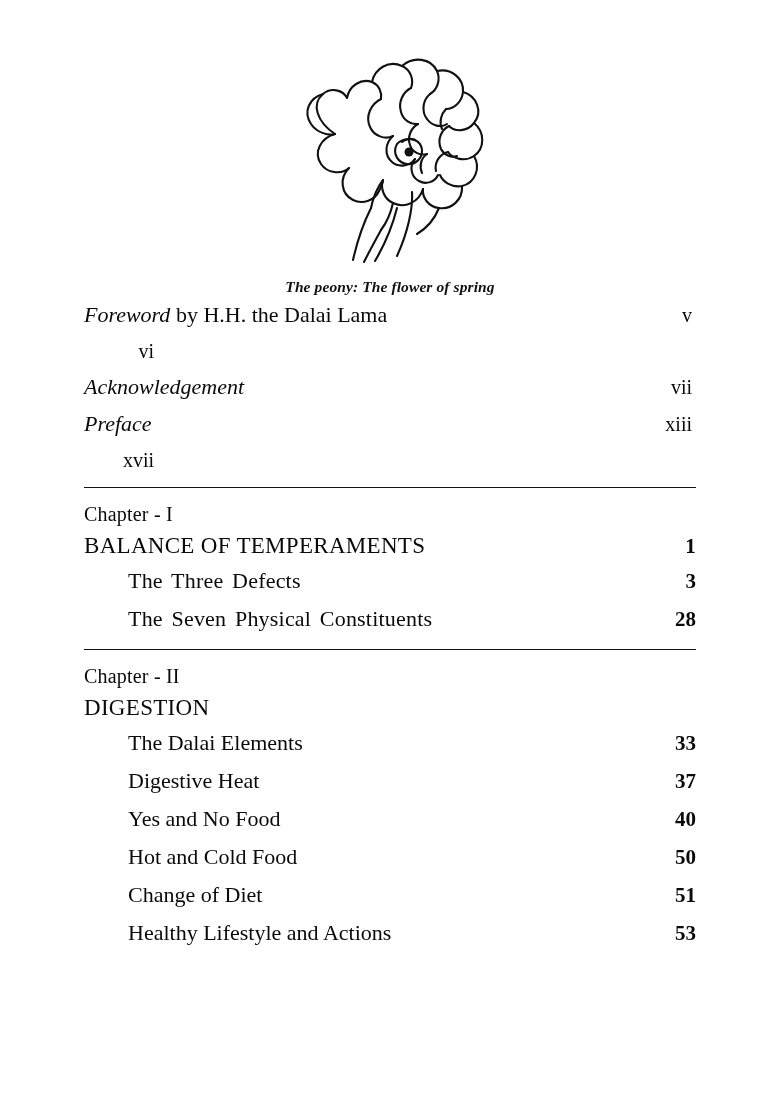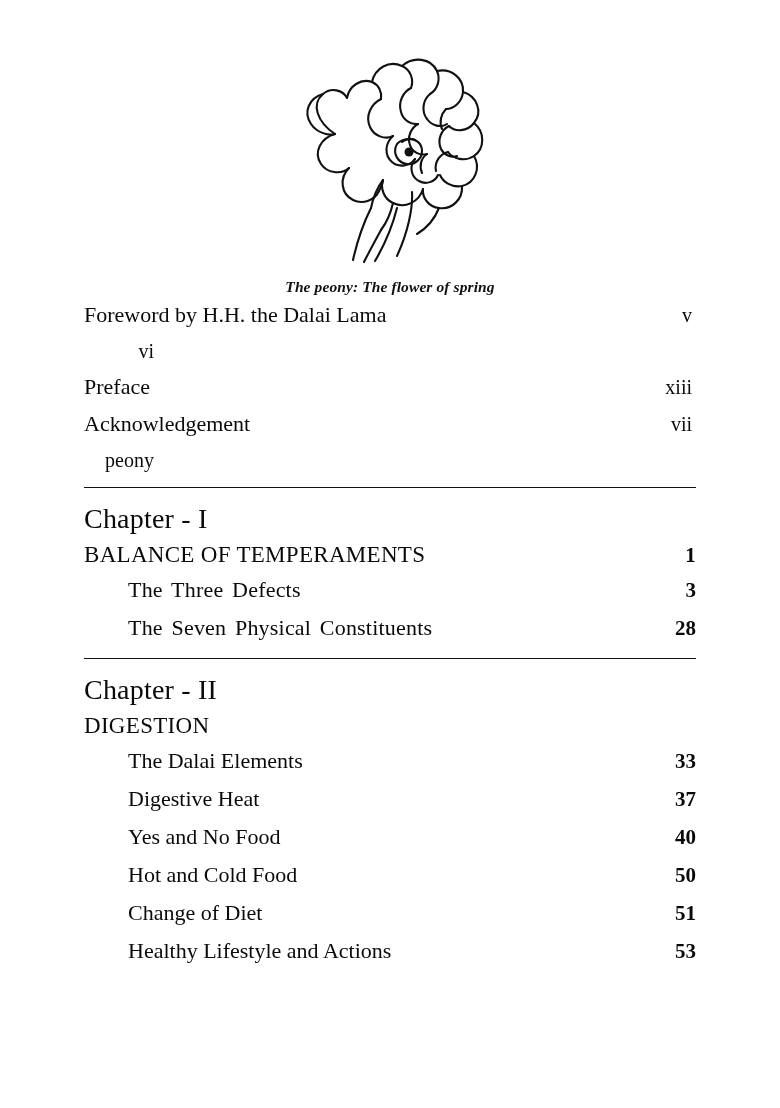--- a/index.html
+++ b/index.html
@@ -76,37 +76,38 @@
     flex: 1 1 auto;
     white-space: nowrap;
   }
   .row .page-num {
     flex: 0 0 auto;
     width: 70px;
     text-align: right;
     font-size: 21px;
   }
   .front-matter .row .label .it {
+    font-style: italic;
     margin-top: 20px;
   }
   .front-matter .row .page-num {
     font-size: 20px;
     padding-right: 4px;
   }
 
   .chapter-block {
     border-bottom: 1.6px solid #111;
     padding-top: 12px;
     padding-bottom: 11px;
   }
   .chapter-block.last {
     border-bottom: none;
   }
   .chapter-heading {
-    font-size: 28px;
+    font-size: 20px;
     padding: 3px 0 5px 0;
     letter-spacing: 0.2px;
   }
   .chapter-subject {
     font-size: 23px;
     letter-spacing: 0.3px;
     display: flex;
     align-items: baseline;
     padding: 2px 0 3px 0;
   }
@@ -202,31 +203,31 @@
       <div class="row">
         <div class="label"><span class="it">Foreword</span><span> by H.H. the Dalai Lama</span></div>
         <div class="page-num">v</div>
       </div>
 
       <div class="row">
         <div class="page-num">vi</div>
       </div>
 
       <div class="row">
+        <div class="label"><span class="it">Acknowledgement</span><span></span></div>
+        <div class="page-num">vii</div>
+      </div>
+
+      <div class="row">
         <div class="label"><span class="it">Preface</span><span></span></div>
         <div class="page-num">xiii</div>
       </div>
 
       <div class="row">
-        <div class="label"><span class="it">Acknowledgement</span><span></span></div>
-        <div class="page-num">vii</div>
-      </div>
-
-      <div class="row">
-        <div class="page-num">peony</div>
+        <div class="page-num">xvii</div>
       </div>
 
     </div>
 
     <div class="chapter-block">
       <div class="chapter-heading">Chapter - I</div>
       <div class="chapter-subject">
         <div class="label">BALANCE OF TEMPERAMENTS</div>
         <div class="page-num">1</div>
       </div>

